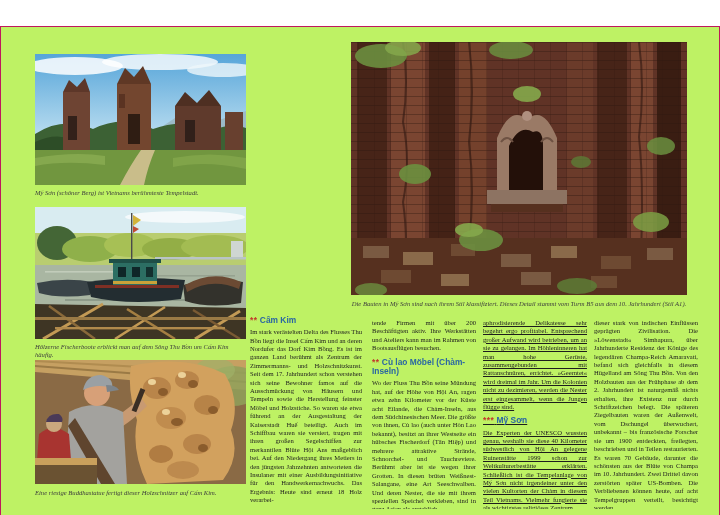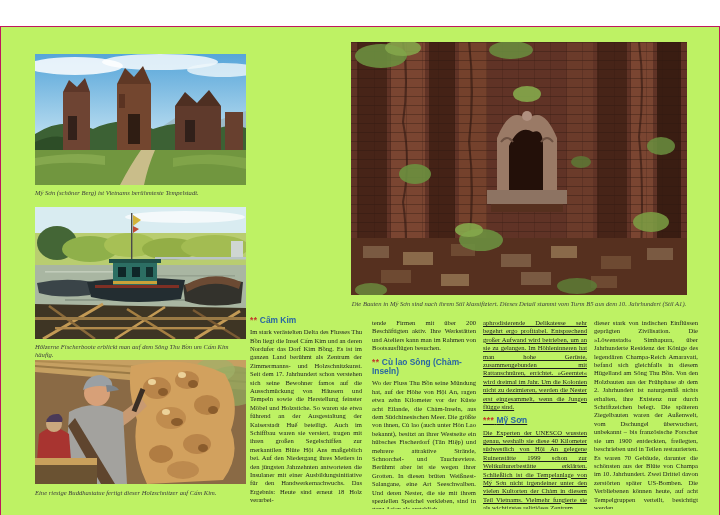--- a/index.html
+++ b/index.html
@@ -226,21 +226,21 @@
         <ellipse cx="226" cy="244" rx="20" ry="8" fill="#5d7d36" opacity=".85"></ellipse>
         <ellipse cx="20" cy="248" rx="16" ry="7" fill="#6b8f3f" opacity=".8"></ellipse>
       </svg>
     </div>
     <div class="cap" style="left:350px;top:273px;width:336px;text-align:center;">Die Bauten in Mỹ Sơn sind nach ihrem Stil klassifiziert. Dieses Detail stammt vom Turm B5 aus dem 10. Jahrhundert (Stil A1).</div>
 
     <div class="col" style="left:371px;top:292px;width:104px;height:190px;">
       <div>tende Firmen mit über 200 Beschäftigten aktiv. Ihre Werkstätten und Ateliers kann man im Rahmen von Bootsausflügen besuchen.</div>
       <div class="heading mt">
         <span class="stars">**</span>
-        <span>Cù lao Sông (Chàm-Inseln)</span>
+        <span>Cù lao Möbel (Chàm-Inseln)</span>
       </div>
       <div>Wo der Fluss Thu Bồn seine Mündung hat, auf der Höhe von Hội An, ragen etwa zehn Kilometer vor der Küste acht Eilande, die Chàm-Inseln, aus dem Südchinesischen Meer. Die größte von ihnen, Cù lao (auch unter Hòn Lao bekannt), besitzt an ihrer Westseite ein hübsches Fischerdorf (Tân Hiệp) und mehrere attraktive Strände, Schnorchel- und Tauchreviere. Berühmt aber ist sie wegen ihrer Grotten. In diesen brüten Weißnest-Salangane, eine Art Seeschwalben. Und deren Nester, die sie mit ihrem speziellen Speichel verkleben, sind in ganz Asien als angeblich</div>
     </div>
 
     <div class="col" style="left:482px;top:292px;width:104px;height:190px;text-decoration:underline;">
       <div>aphrodisierende Delikatesse sehr begehrt ergo profitabel. Entsprechend großer Aufwand wird betrieben, um an sie zu gelangen. Im Höhleninneren hat man hohe Gerüste, zusammengebunden mit Rattanschnüren, errichtet. »Geerntet« wird dreimal im Jahr. Um die Kolonien nicht zu dezimieren, werden die Nester erst eingesammelt, wenn die Jungen flügge sind.</div>
       <div class="heading mt">
         <span class="stars">***</span>
         <span>Mỹ Sơn</span>
       </div>

